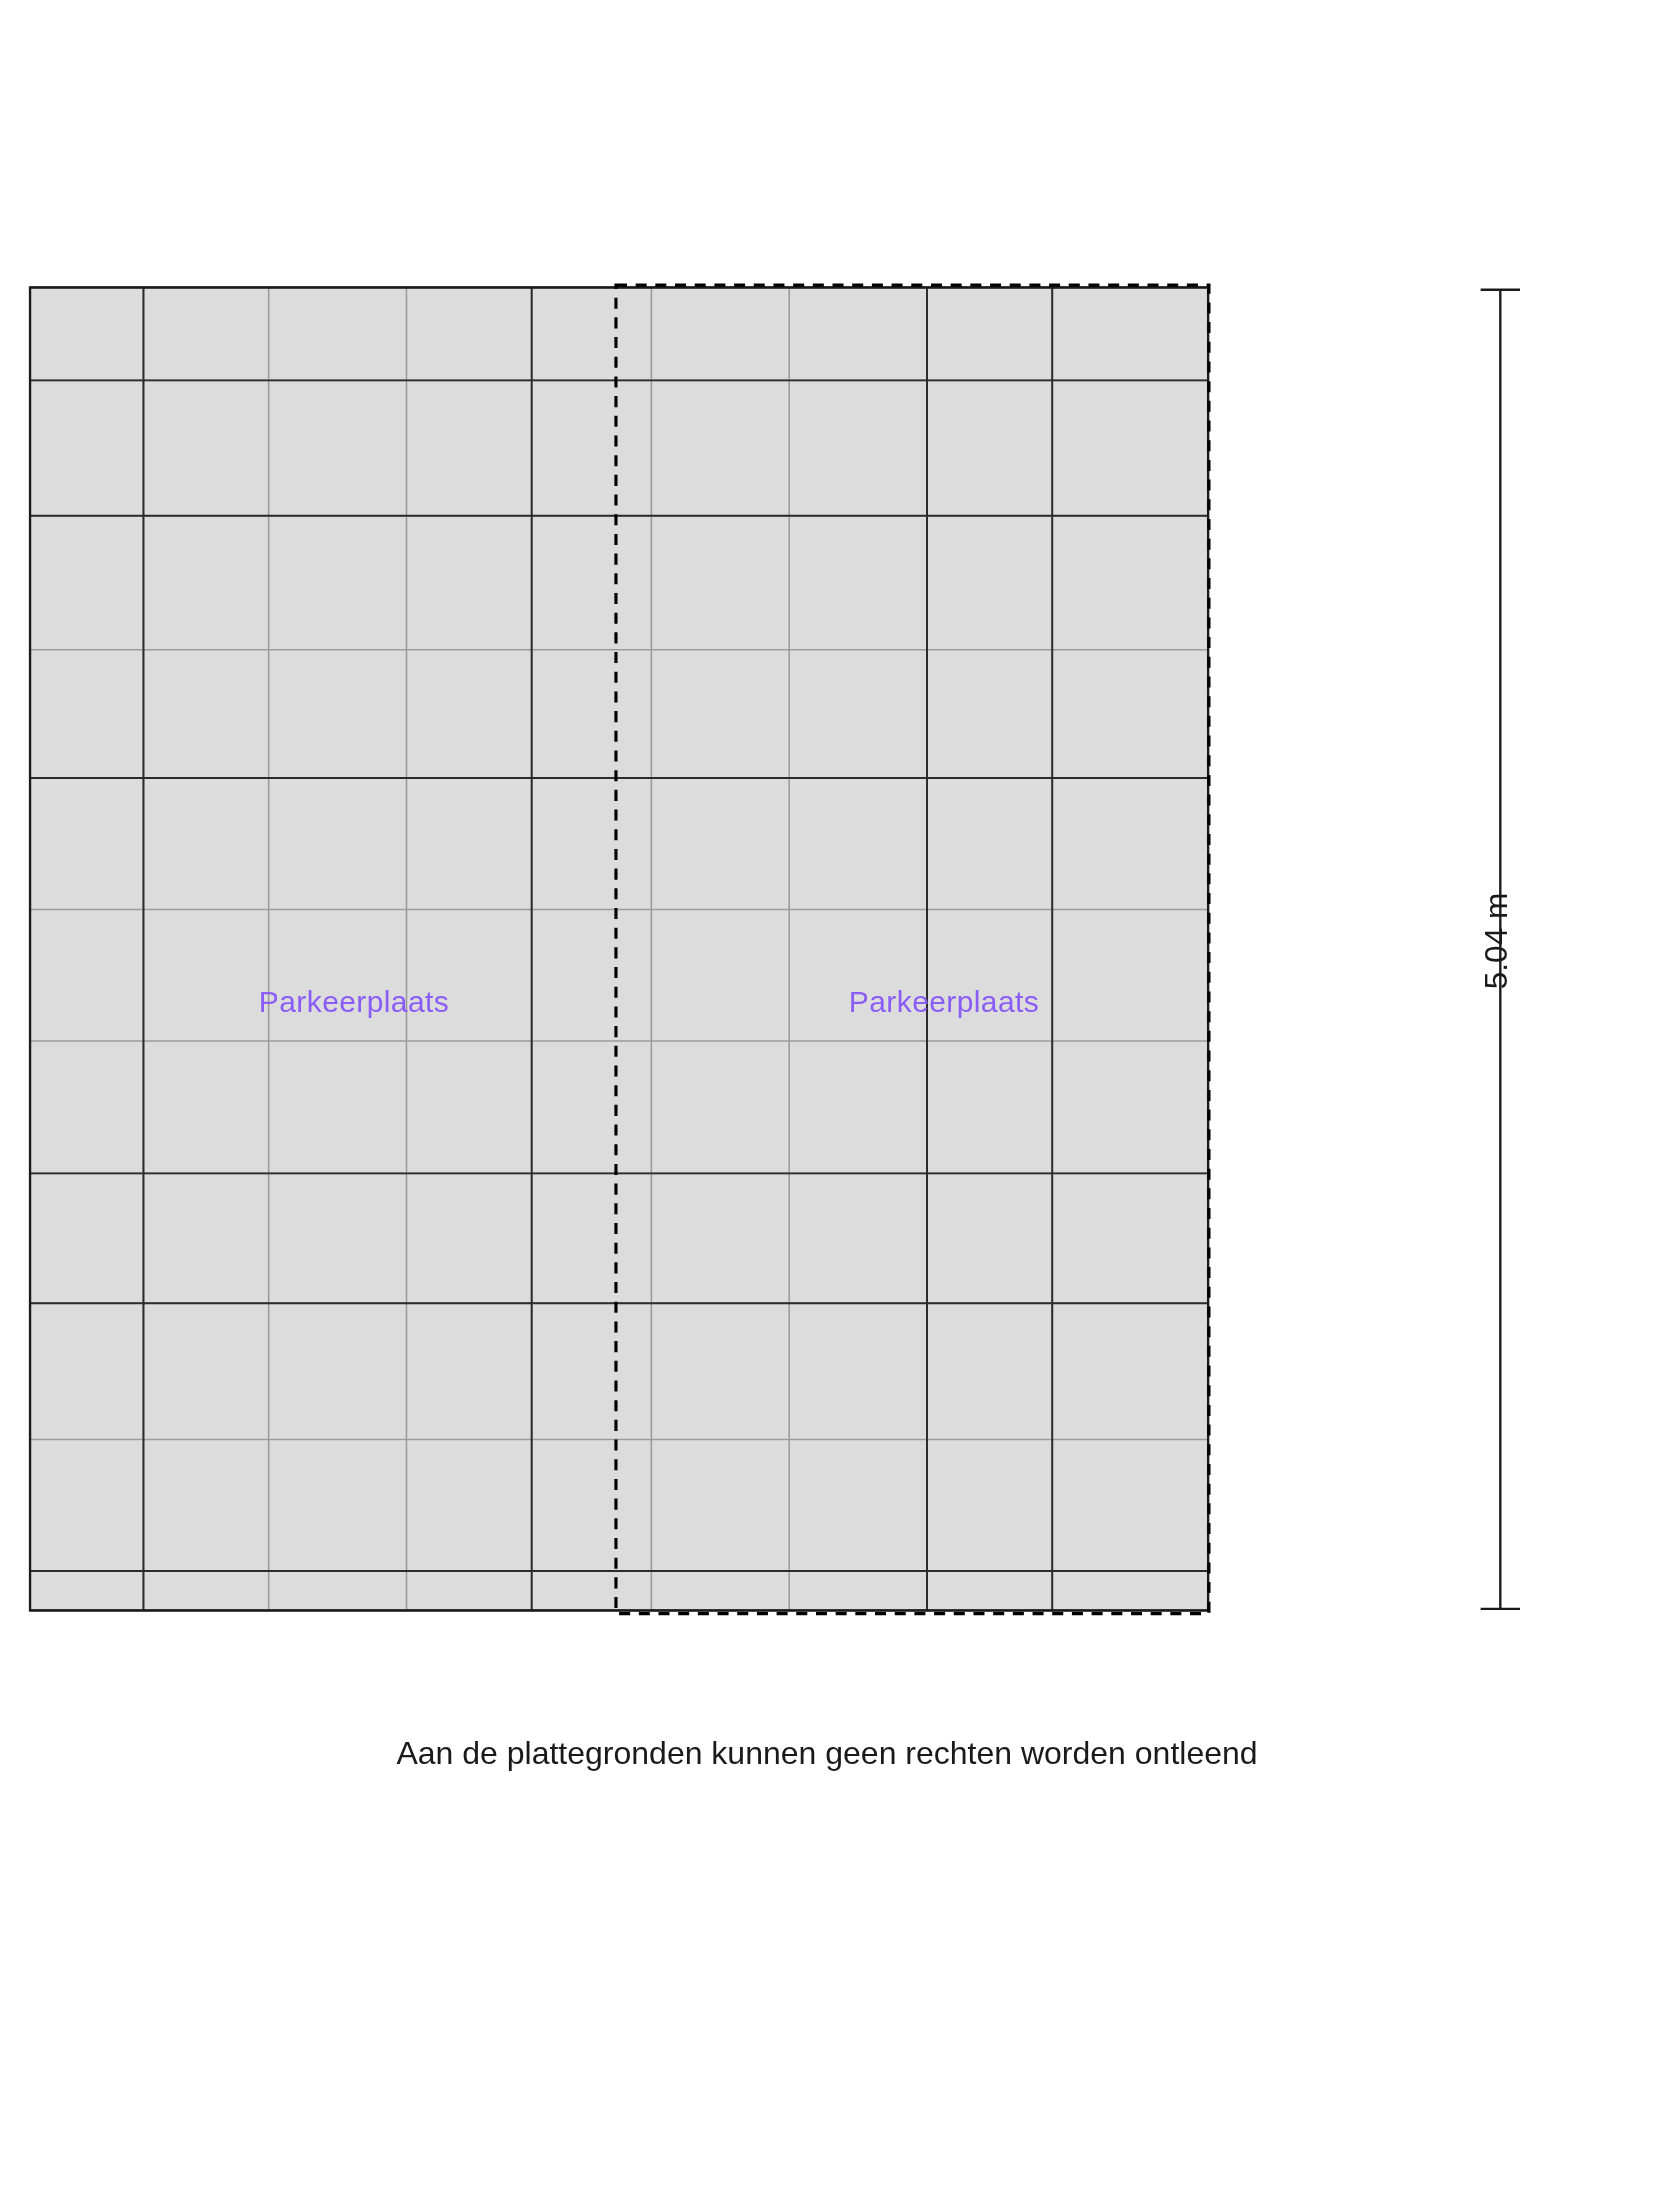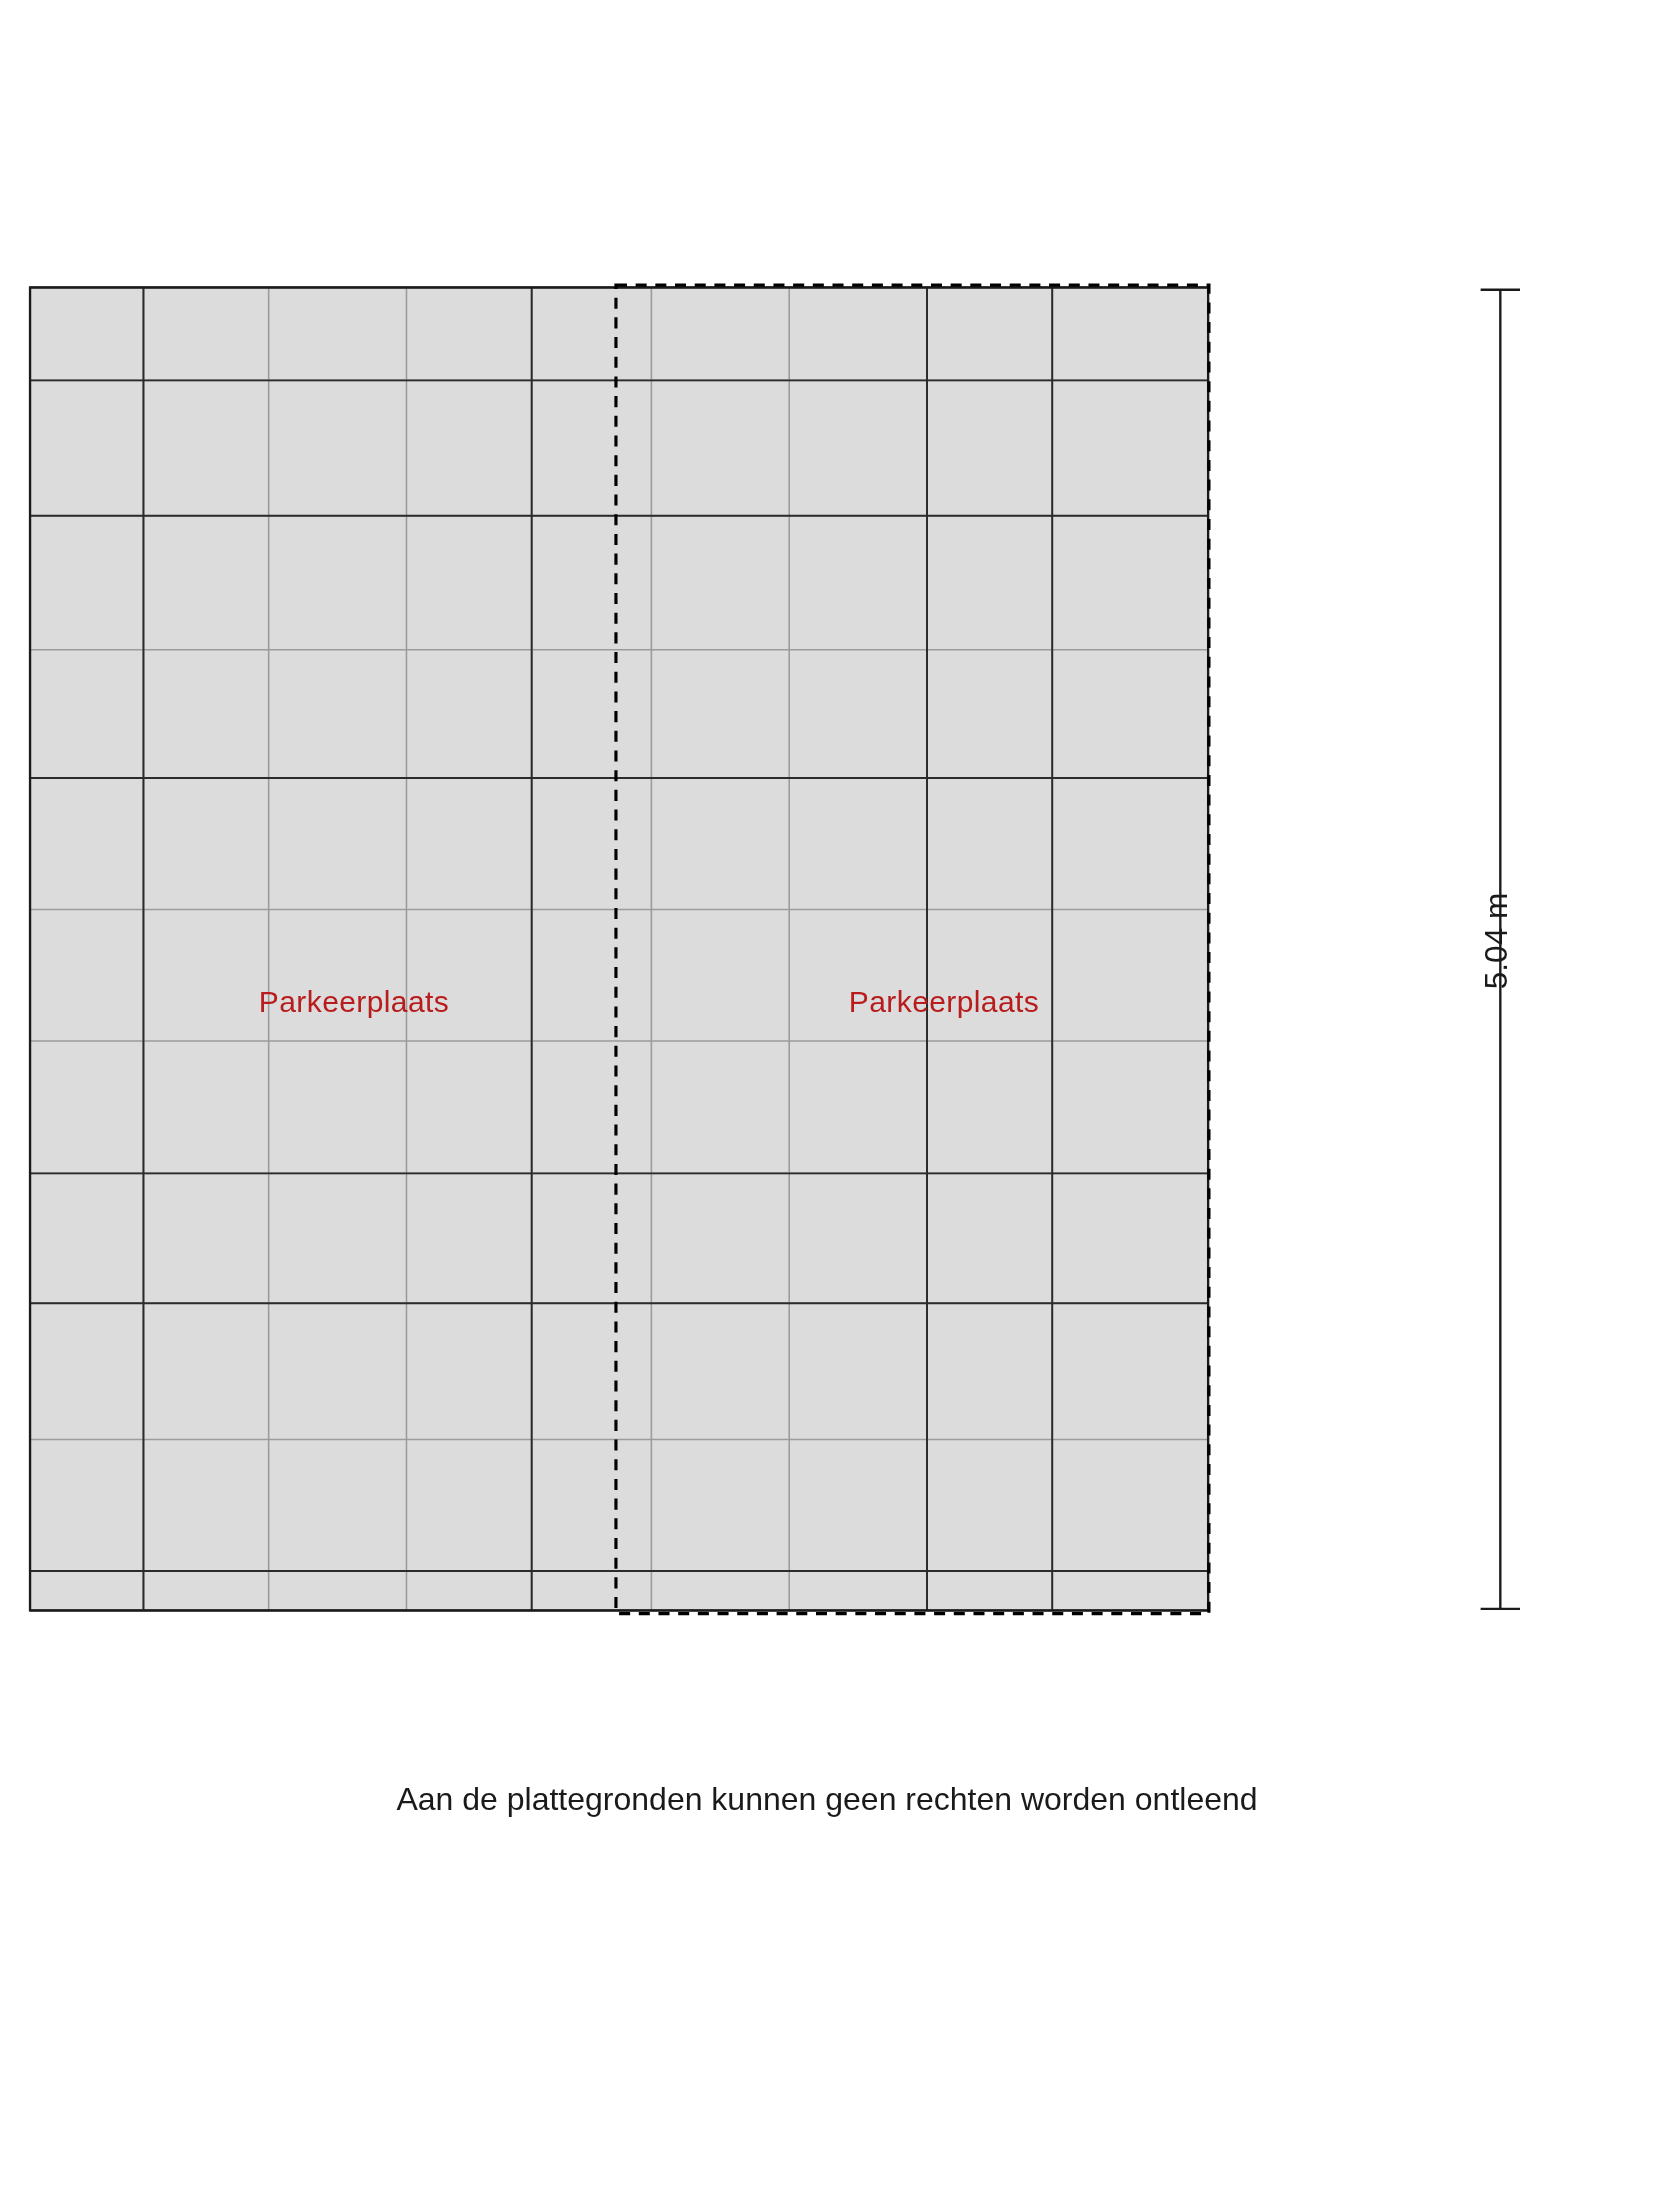--- a/index.html
+++ b/index.html
@@ -22,41 +22,41 @@
     height: 2205px;
   }
   .plan-svg {
     position: absolute;
     left: 0;
     top: 0;
   }
   .room-label {
     position: absolute;
     font-size: 30px;
-    color: #b91c1c;
+    color: #8b5cf6;
     letter-spacing: 0.4px;
     white-space: nowrap;
     transform: translate(-50%, -50%);
   }
   .dim-label {
     position: absolute;
     font-size: 31.5px;
     color: #1a1a1a;
     white-space: nowrap;
     transform-origin: center center;
   }
   .footer {
     position: absolute;
     left: 0;
     width: 1654px;
     text-align: center;
     color: #1a1a1a;
   }
   .footer-line1 {
-    top: 1781px;
+    top: 1735px;
     font-size: 32px;
   }
   .footer-line2 {
     top: 1882px;
     font-size: 32px;
   }
 </style>
 </head>
 <body>
 

